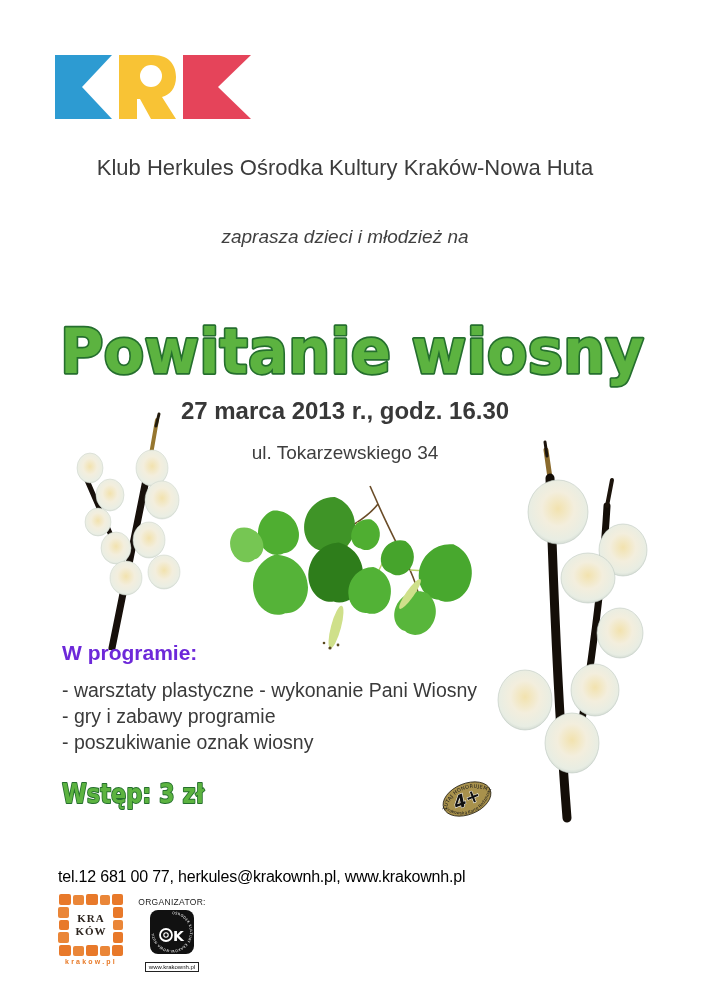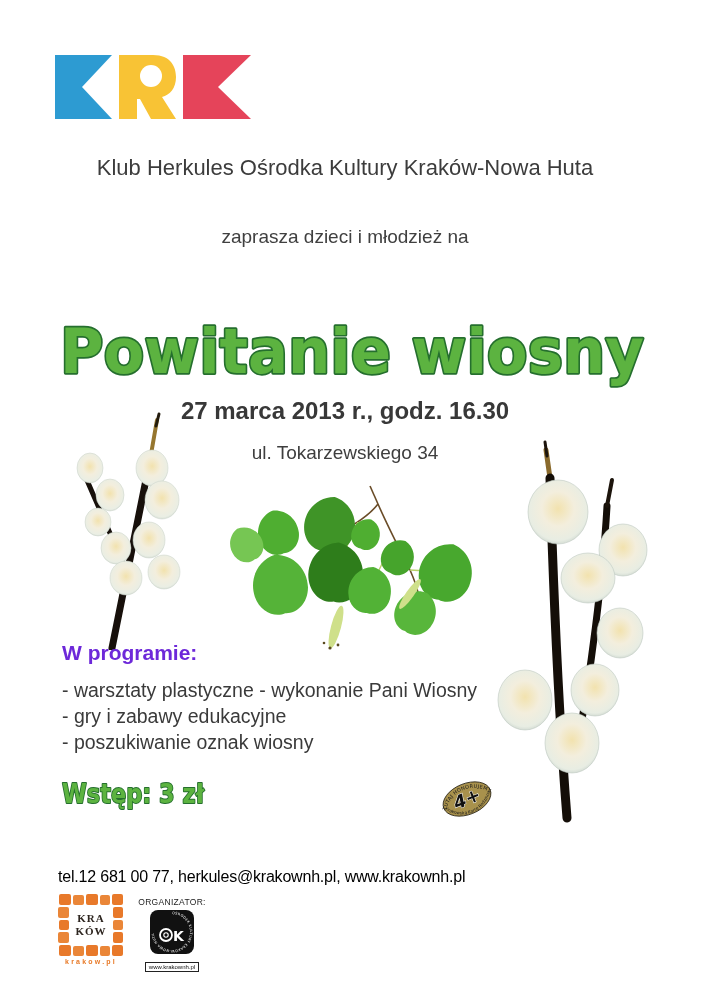--- a/index.html
+++ b/index.html
@@ -4,21 +4,21 @@
 <style>
   html,body{margin:0;padding:0;background:#e9e9e9;}
   .poster{
     position:relative;width:707px;height:1000px;margin:0 auto;
     background:#ffffff;overflow:hidden;
     font-family:"Liberation Sans","DejaVu Sans",sans-serif;color:#3a3a3a;
   }
   .abs{position:absolute;}
   .center-line{left:0;width:690px;text-align:center;}
   .header-line1{top:155px;font-size:22px;color:#3c3c3c;}
-  .header-line2{top:226px;font-size:19px;color:#404040;}
+  .header-line2{top:226px;font-size:19px;color:#404040;font-style:italic;}
   .title-svg{left:52px;top:303px;}
   .date-line{top:397px;font-size:24px;font-weight:bold;color:#383838;}
   .address-line{top:442px;font-size:19px;color:#3e3e3e;}
   .program{left:62px;top:641px;}
   .program-heading{font-size:21px;font-weight:bold;color:#6d28d9;margin:0 0 12px 0;}
   .program-item{font-size:19.5px;color:#3a3a3a;line-height:26px;}
   .contact-line{left:58px;top:868px;font-size:16px;color:#000000;letter-spacing:-0.2px;}
   .footer-krakow{left:55px;top:893px;width:72px;text-align:center;}
   .krakow-url{font-size:7px;letter-spacing:2.2px;color:#e87a28;font-weight:bold;margin-top:1px;}
   .footer-org{left:133px;top:897px;width:78px;text-align:center;}
@@ -133,21 +133,21 @@
       <ellipse cx="165" cy="215" rx="23" ry="25"></ellipse>
       <ellipse cx="70" cy="282" rx="27" ry="30"></ellipse>
       <ellipse cx="140" cy="272" rx="24" ry="26"></ellipse>
       <ellipse cx="117" cy="325" rx="27" ry="30"></ellipse>
     </g>
   </svg>
 
   <div class="abs program">
     <div class="program-heading">W programie:</div>
     <div class="program-item">- warsztaty plastyczne - wykonanie Pani Wiosny</div>
-    <div class="program-item">- gry i zabawy edukacyjne</div>
+    <div class="program-item">- gry i zabawy programie</div>
     <div class="program-item">- poszukiwanie oznak wiosny</div>
   </div>
 
   <svg class="abs" style="left:58px;top:772px;" width="220" height="44" viewBox="0 0 220 44">
     <text x="4" y="31" textLength="142" lengthAdjust="spacingAndGlyphs" font-family="DejaVu Sans, Liberation Sans, sans-serif" font-size="27" font-weight="bold" fill="#5CB340" stroke="#256F2E" stroke-width="2" paint-order="stroke" stroke-linejoin="round">Wstęp: 3 zł</text>
   </svg>
 
   <svg class="abs" style="left:429px;top:761px;" width="76" height="76" viewBox="0 0 76 76" xmlns:xlink="http://www.w3.org/1999/xlink">
     <defs>
       <path id="arcTop" d="M 11,48 A 28,27 0 0 1 65,48" fill="none"></path>

